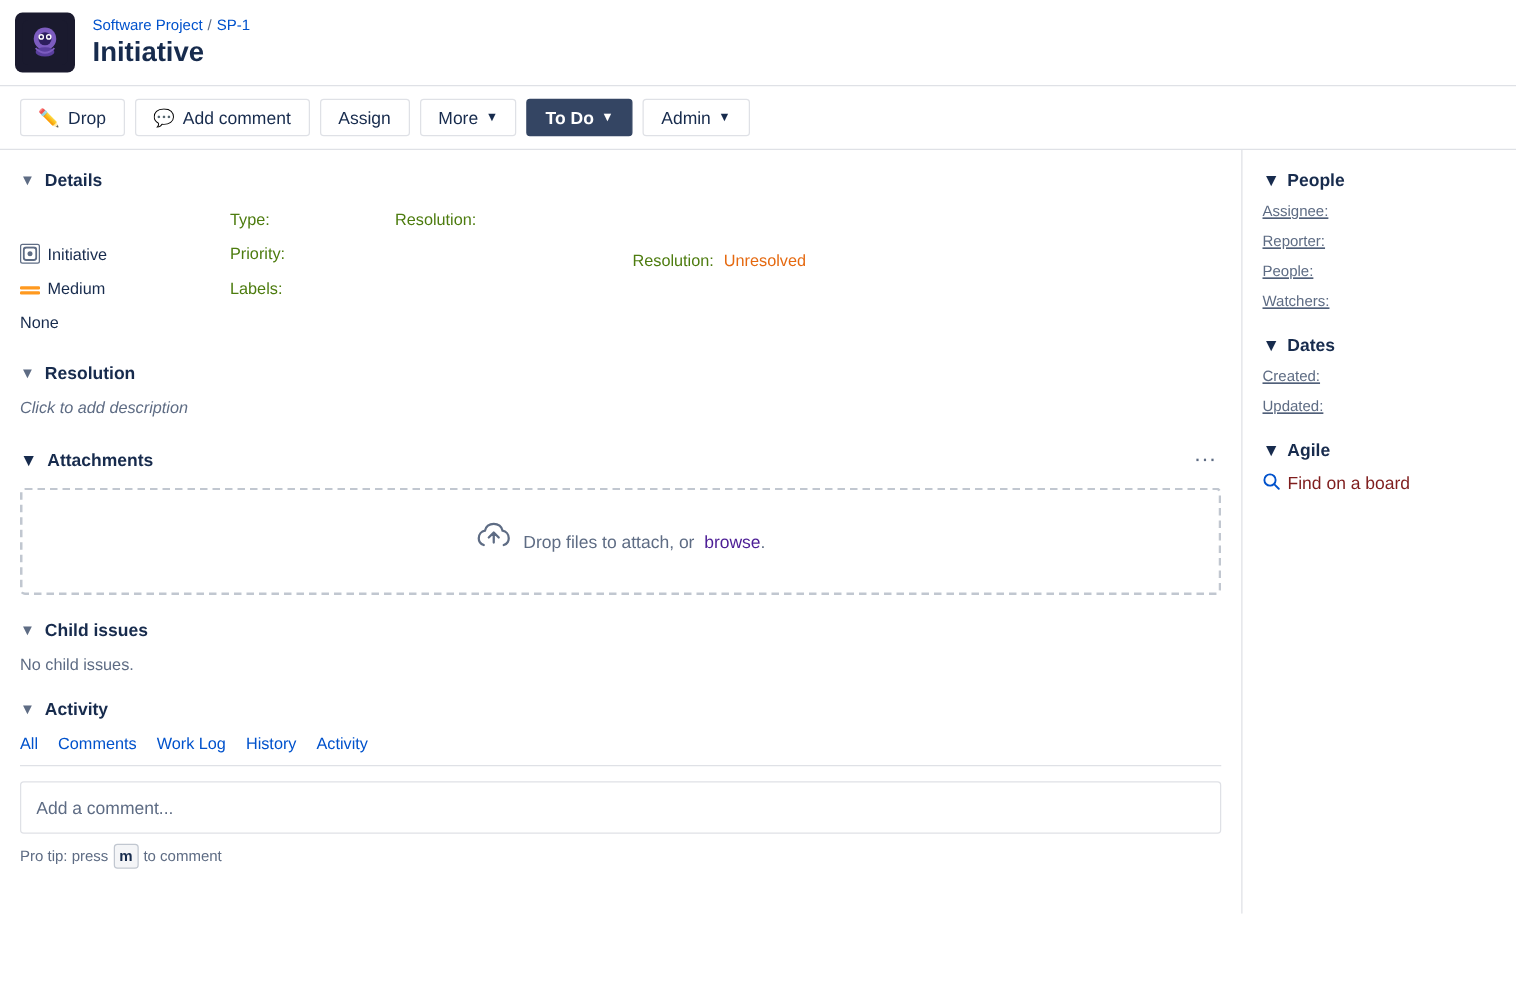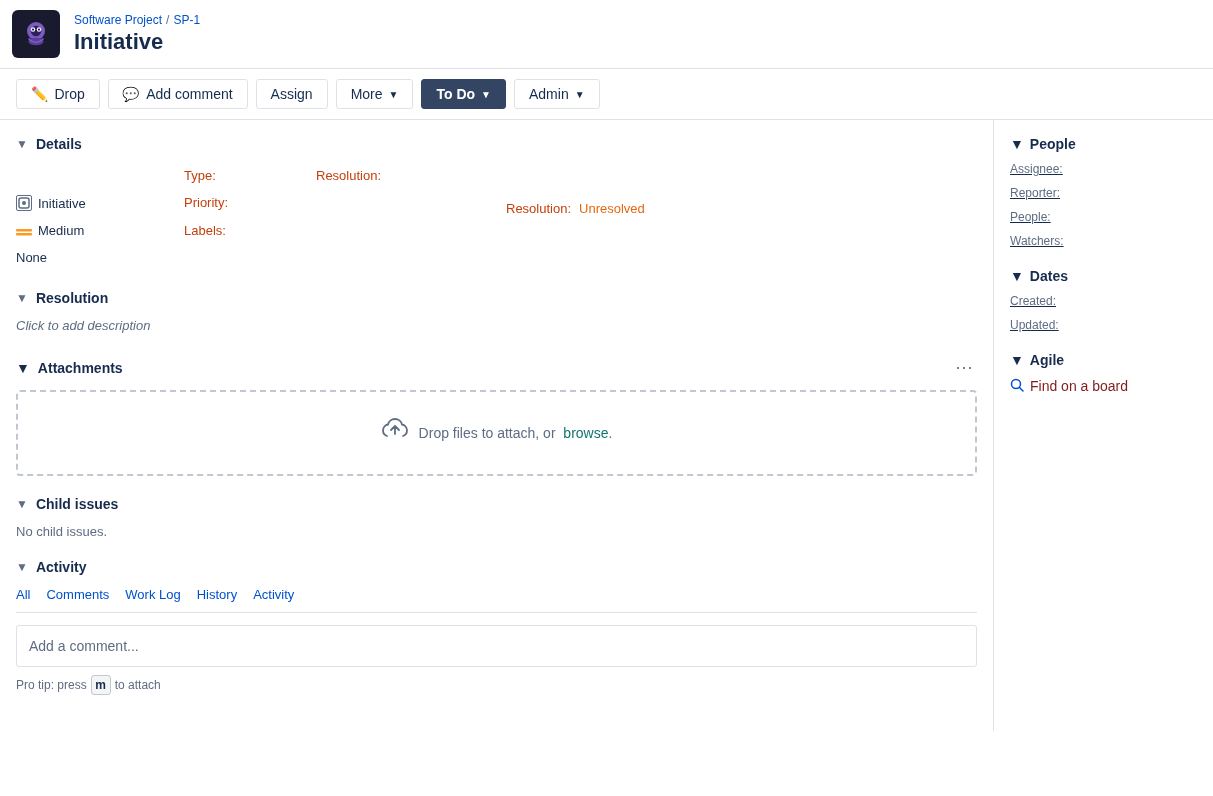--- a/index.html
+++ b/index.html
@@ -25,36 +25,36 @@
     
     .main-content { display: flex; }
     .left-panel { flex: 1; padding: 16px; min-width: 0; }
     .right-panel { width: 220px; flex-shrink: 0; padding: 16px; border-left: 1px solid #dfe1e6; }
     
     .section { margin-bottom: 20px; }
     .section-header { display: flex; align-items: center; gap: 8px; margin-bottom: 12px; font-weight: 600; font-size: 14px; color: #172b4d; cursor: pointer; user-select: none; }
     .section-header .toggle-icon { color: #5e6c84; font-size: 12px; }
     
     .details-grid { display: grid; grid-template-columns: 160px 1fr; gap: 4px 8px; align-items: start; }
-    .detail-label { color: #c2410c; font-size: 13px; padding: 4px 0; }
+    .detail-label { color: #4d7c0f; font-size: 13px; padding: 4px 0; }
     .detail-value { font-size: 13px; padding: 4px 0; display: flex; align-items: center; gap: 6px; }
     .detail-value.unresolved { color: #e56910; }
     .detail-value.none { color: #172b4d; }
     
     .type-icon { width: 16px; height: 16px; border: 1px solid #5e6c84; border-radius: 2px; display: inline-flex; align-items: center; justify-content: center; }
     
     .description-section { margin-bottom: 20px; }
     .description-hint { color: #5e6c84; font-style: italic; font-size: 13px; cursor: pointer; }
     
     .attachments-header-row { display: flex; align-items: center; justify-content: space-between; margin-bottom: 8px; }
     .attachments-title { display: flex; align-items: center; gap: 8px; font-weight: 600; font-size: 14px; color: #172b4d; cursor: pointer; }
     .more-icon { color: #5e6c84; font-size: 18px; cursor: pointer; padding: 4px; border-radius: 3px; }
     
     .drop-zone { border: 2px dashed #c1c7d0; border-radius: 4px; padding: 24px; text-align: center; color: #5e6c84; font-size: 14px; display: flex; align-items: center; justify-content: center; gap: 10px; }
-    .drop-zone a { color: #0f766e; text-decoration: none; }
+    .drop-zone a { color: #4c1d95; text-decoration: none; }
     .upload-icon { font-size: 22px; color: #5e6c84; }
     
     .child-issues-section { margin-bottom: 20px; }
     .no-child { color: #5e6c84; font-size: 13px; margin-top: 4px; }
     
     .activity-section { margin-bottom: 20px; }
     .activity-tabs { display: flex; gap: 16px; margin-top: 8px; border-bottom: 1px solid #dfe1e6; padding-bottom: 2px; }
     .activity-tab { font-size: 13px; color: #0052cc; cursor: pointer; padding-bottom: 6px; border-bottom: 2px solid transparent; }
     
     .comment-box { border: 1px solid #dfe1e6; border-radius: 3px; padding: 10px 12px; width: 100%; font-size: 14px; color: #5e6c84; cursor: text; margin-top: 12px; }
@@ -221,21 +221,21 @@
         <span class="activity-tab">Work Log</span>
         <span class="activity-tab">History</span>
         <span class="activity-tab">Activity</span>
       </div>
       <div class="comment-box">
         <input class="comment-input" type="text" placeholder="Add a comment..." style="">
       </div>
       <div class="pro-tip">
         <span>Pro tip: press</span>
         <span class="key-badge">m</span>
-        <span>to attach</span>
+        <span>to comment</span>
       </div>
     </div>
 
   </div>
 
   <div class="right-panel">
 
     <div class="right-section">
       <div class="right-section-title">
         <span class="toggle-icon">▼</span>

